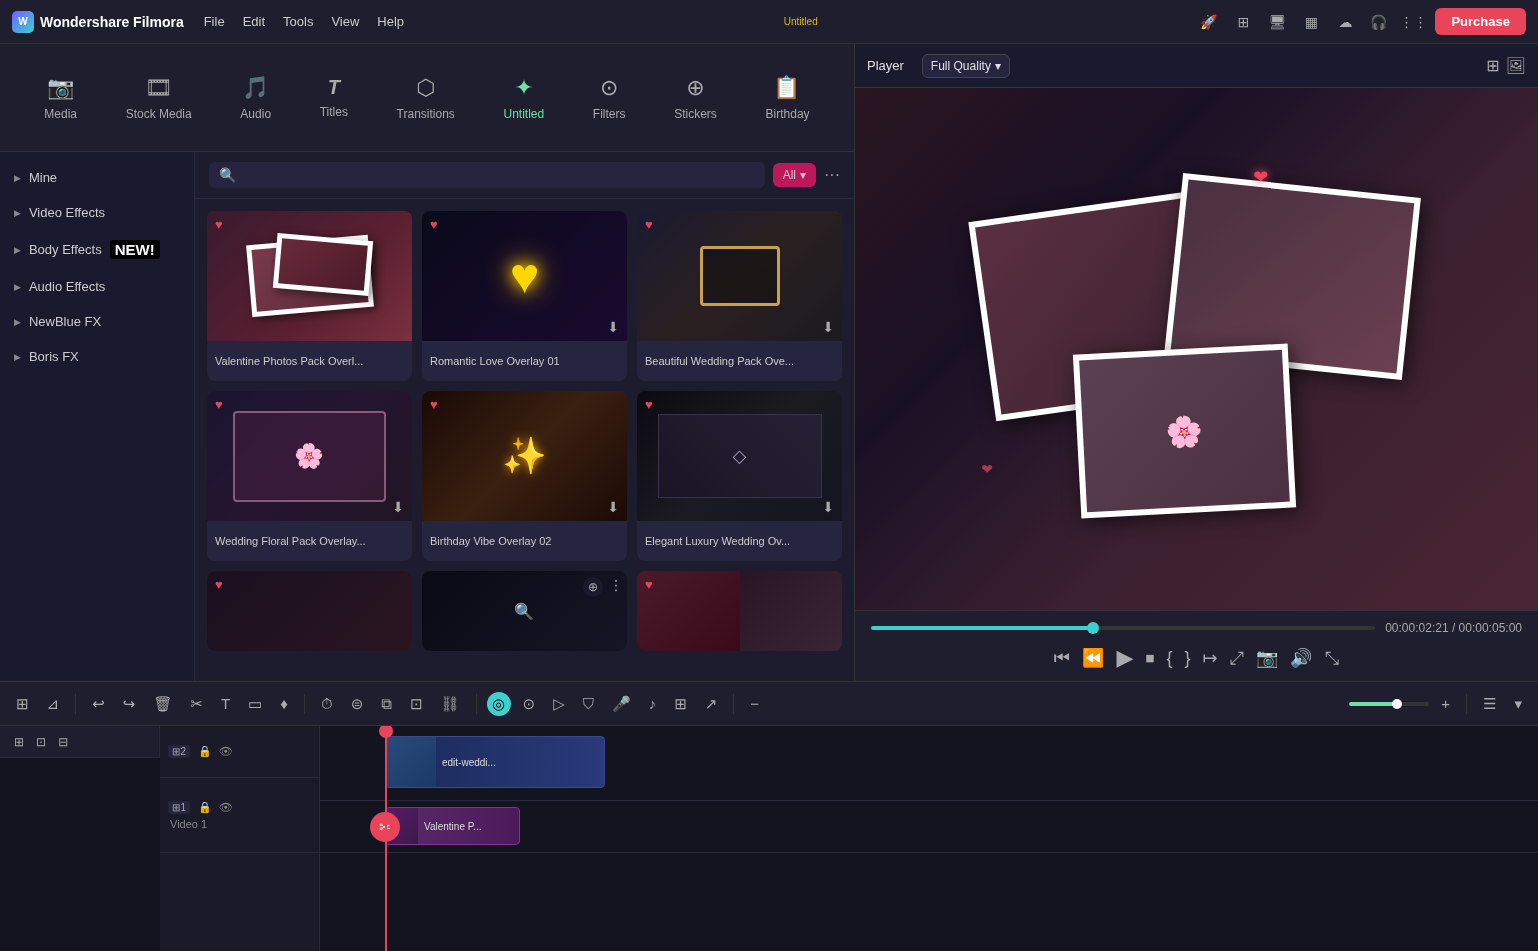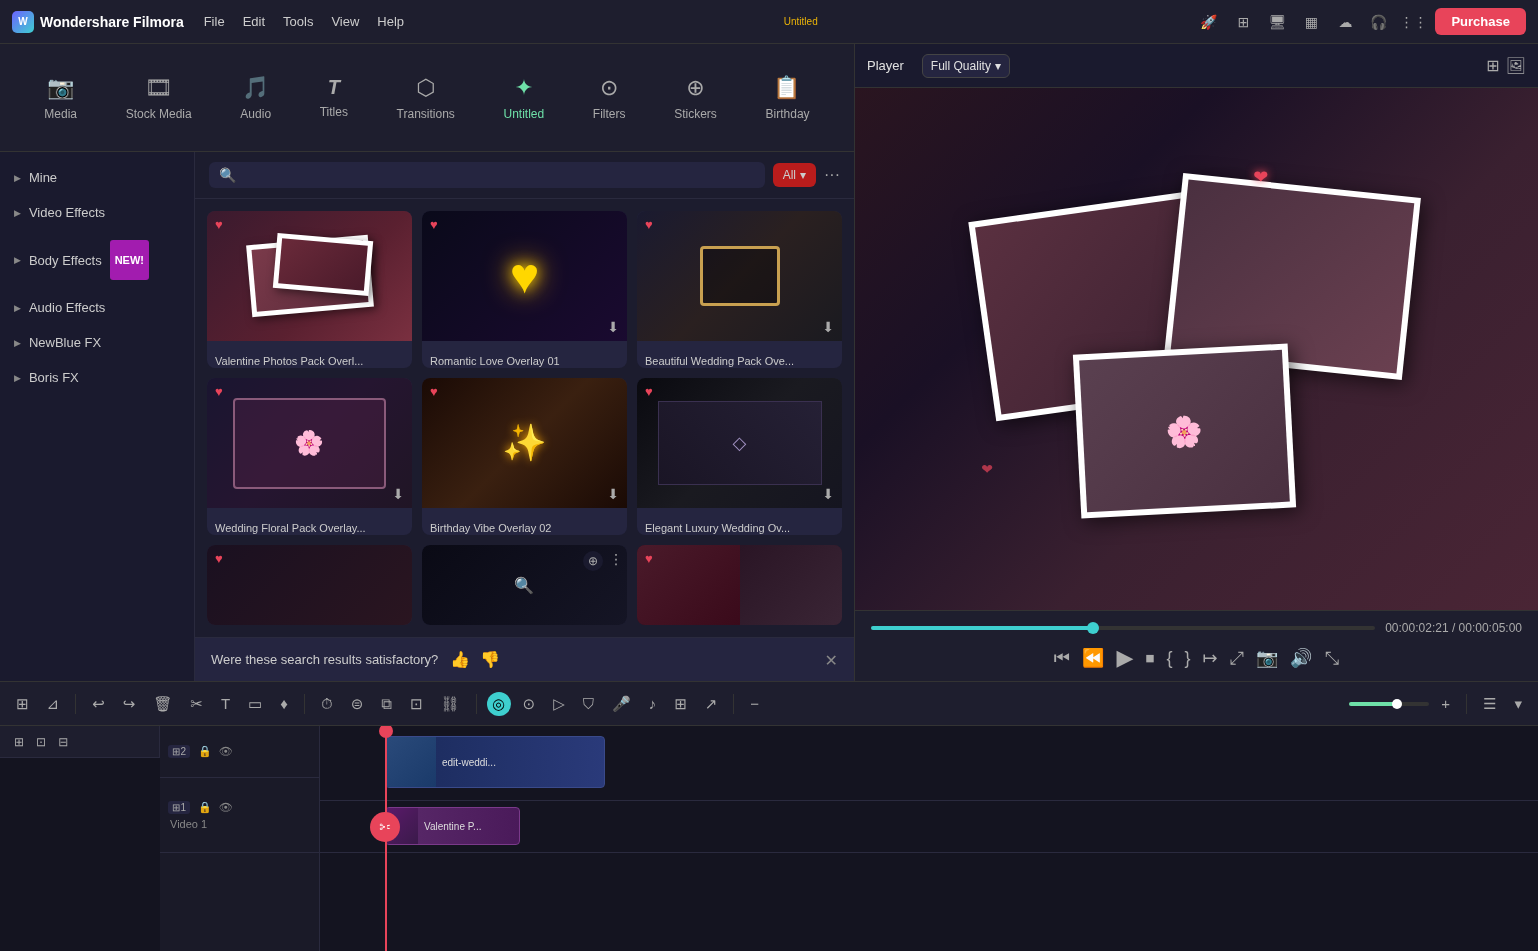--- a/index.html
+++ b/index.html
@@ -28,30 +28,30 @@
     .nav-tab.active { color: #6ee0a8; }
     .nav-tab .tab-icon { font-size: 22px; }
 
     
     .effects-panel { display: flex; flex: 1; overflow: hidden; }
 
     
     .effects-sidebar { width: 195px; background: #1a1a2e; border-right: 1px solid #2a2a3e; overflow-y: auto; flex-shrink: 0; padding-top: 8px; }
     .sidebar-item { display: flex; align-items: center; gap: 8px; padding: 10px 14px; cursor: pointer; color: #ccc; font-size: 13px; }
     .sidebar-item .arrow { font-size: 9px; color: #888; }
-    .sidebar-item .new-badge { background: #a21caf; color: #fff; font-size: 11px; padding: 14px 5px; border-radius: 3px; font-weight: bold; }
+    .sidebar-item .new-badge { background: #000000; color: #fff; font-size: 15px; padding: 1px 5px; border-radius: 3px; font-weight: bold; }
 
     
     .effects-content { flex: 1; display: flex; flex-direction: column; overflow: hidden; background: #1c1c2e; }
 
     
     .search-bar { display: flex; align-items: center; gap: 8px; padding: 10px 14px; border-bottom: 1px solid #2a2a3e; }
     .search-input-wrap { flex: 1; display: flex; align-items: center; background: #252540; border-radius: 6px; padding: 5px 10px; gap: 6px; }
     .search-input-wrap input { background: transparent; border: none; outline: none; color: #e0e0e0; font-size: 13px; flex: 1; }
-    .search-filter { display: flex; align-items: center; gap: 4px; background: #b91c1c; border-radius: 6px; padding: 5px 10px; color: #ccc; cursor: pointer; font-size: 12px; }
+    .search-filter { display: flex; align-items: center; gap: 4px; background: #be185d; border-radius: 6px; padding: 5px 10px; color: #ccc; cursor: pointer; font-size: 12px; }
     .search-more { color: #aaa; cursor: pointer; font-size: 16px; }
 
     
     .effects-grid { flex: 1; overflow-y: auto; padding: 12px; display: grid; grid-template-columns: repeat(3, 1fr); gap: 10px; align-content: start; }
     .effect-card { background: #252540; border-radius: 8px; overflow: hidden; cursor: pointer; position: relative; }
     .effect-thumb { width: 100%; height: 130px; background: #1a1a2e; display: flex; align-items: center; justify-content: center; position: relative; overflow: hidden; }
     .effect-thumb-overlay { position: absolute; bottom: 6px; right: 8px; color: #aaa; font-size: 14px; }
     .effect-fav { position: absolute; top: 6px; left: 8px; color: #e8445a; font-size: 13px; }
     .effect-label { padding: 14px 8px; font-size: 11px; color: #ccc; white-space: nowrap; overflow: hidden; text-overflow: ellipsis; }
 
@@ -320,28 +320,20 @@
 
           <div class="effect-card" style="height:80px;overflow:hidden;">
             <div class="effect-thumb thumb-partial3" style="height:80px;display:flex;">
               <span class="effect-fav">♥</span>
               <div style="width:50%;height:100%;background:linear-gradient(135deg,#4a1a2a,#3a0a1a);"></div>
               <div style="width:50%;height:100%;background:linear-gradient(135deg,#2a1525,#3a2535);"></div>
             </div>
           </div>
         </div>
 
-        <div class="satisfaction-bar">
-          <span>Were these search results satisfactory?</span>
-          <div class="satisfaction-actions">
-            <span class="thumb-icon">👍</span>
-            <span class="thumb-icon">👎</span>
-          </div>
-          <span class="satisfaction-close">✕</span>
-        </div>
 
       </div>
     </div>
   </div>
 
   <div class="right-panel">
     <div class="player-header">
       <span class="player-label">Player</span>
       <div class="quality-select">
         <span>Full Quality</span>

